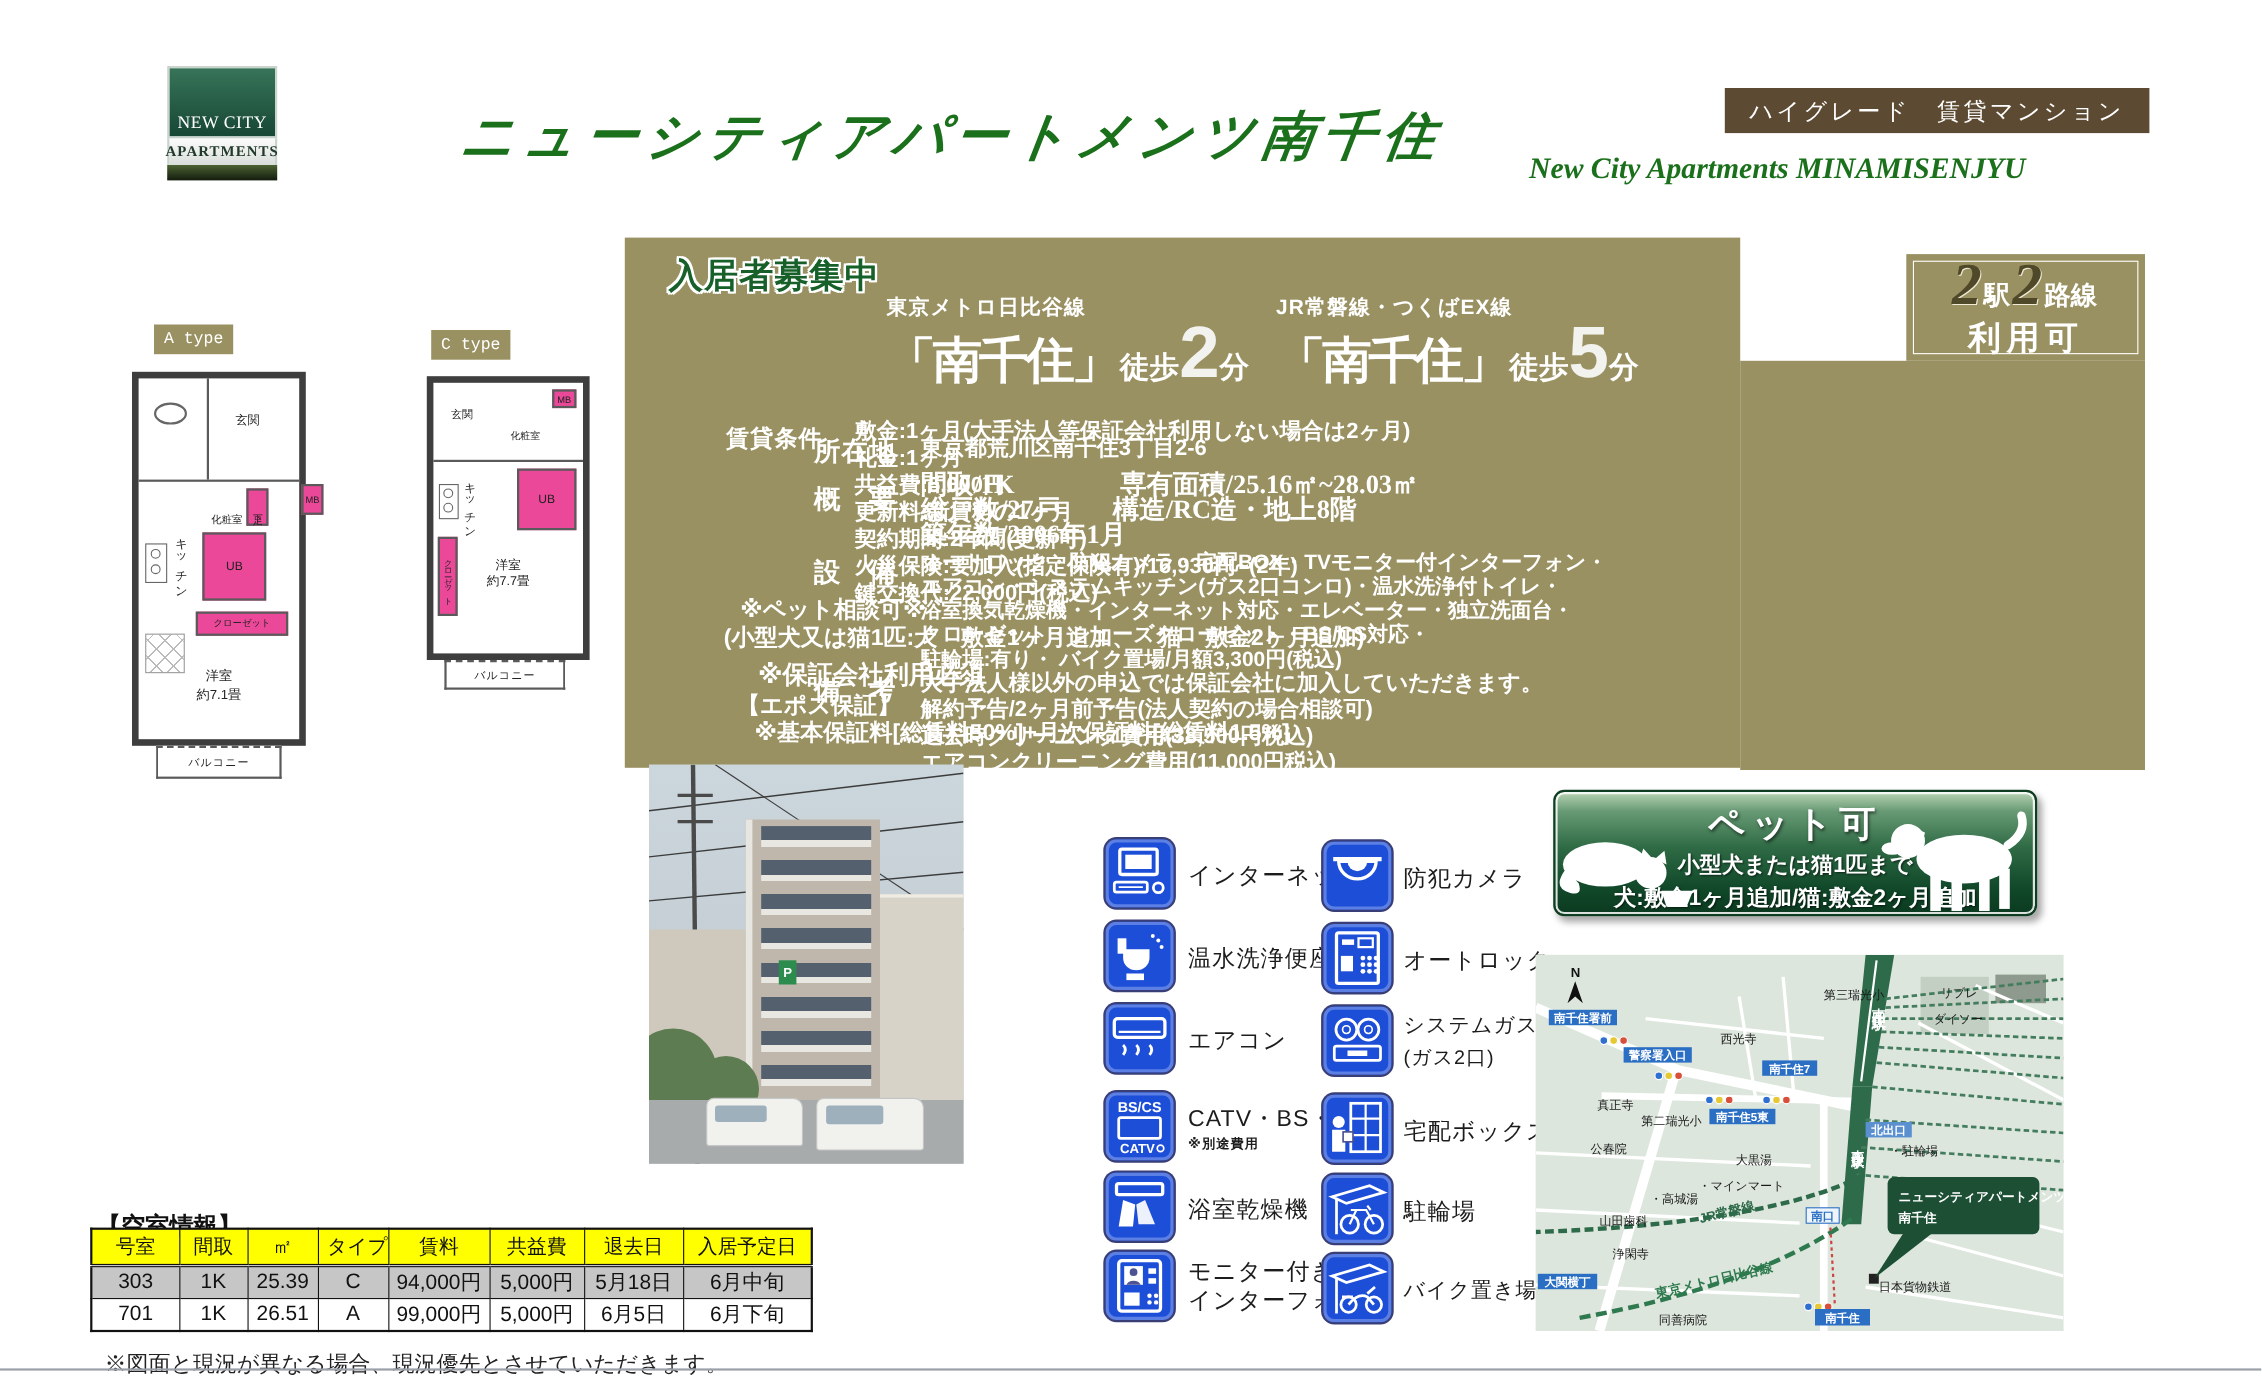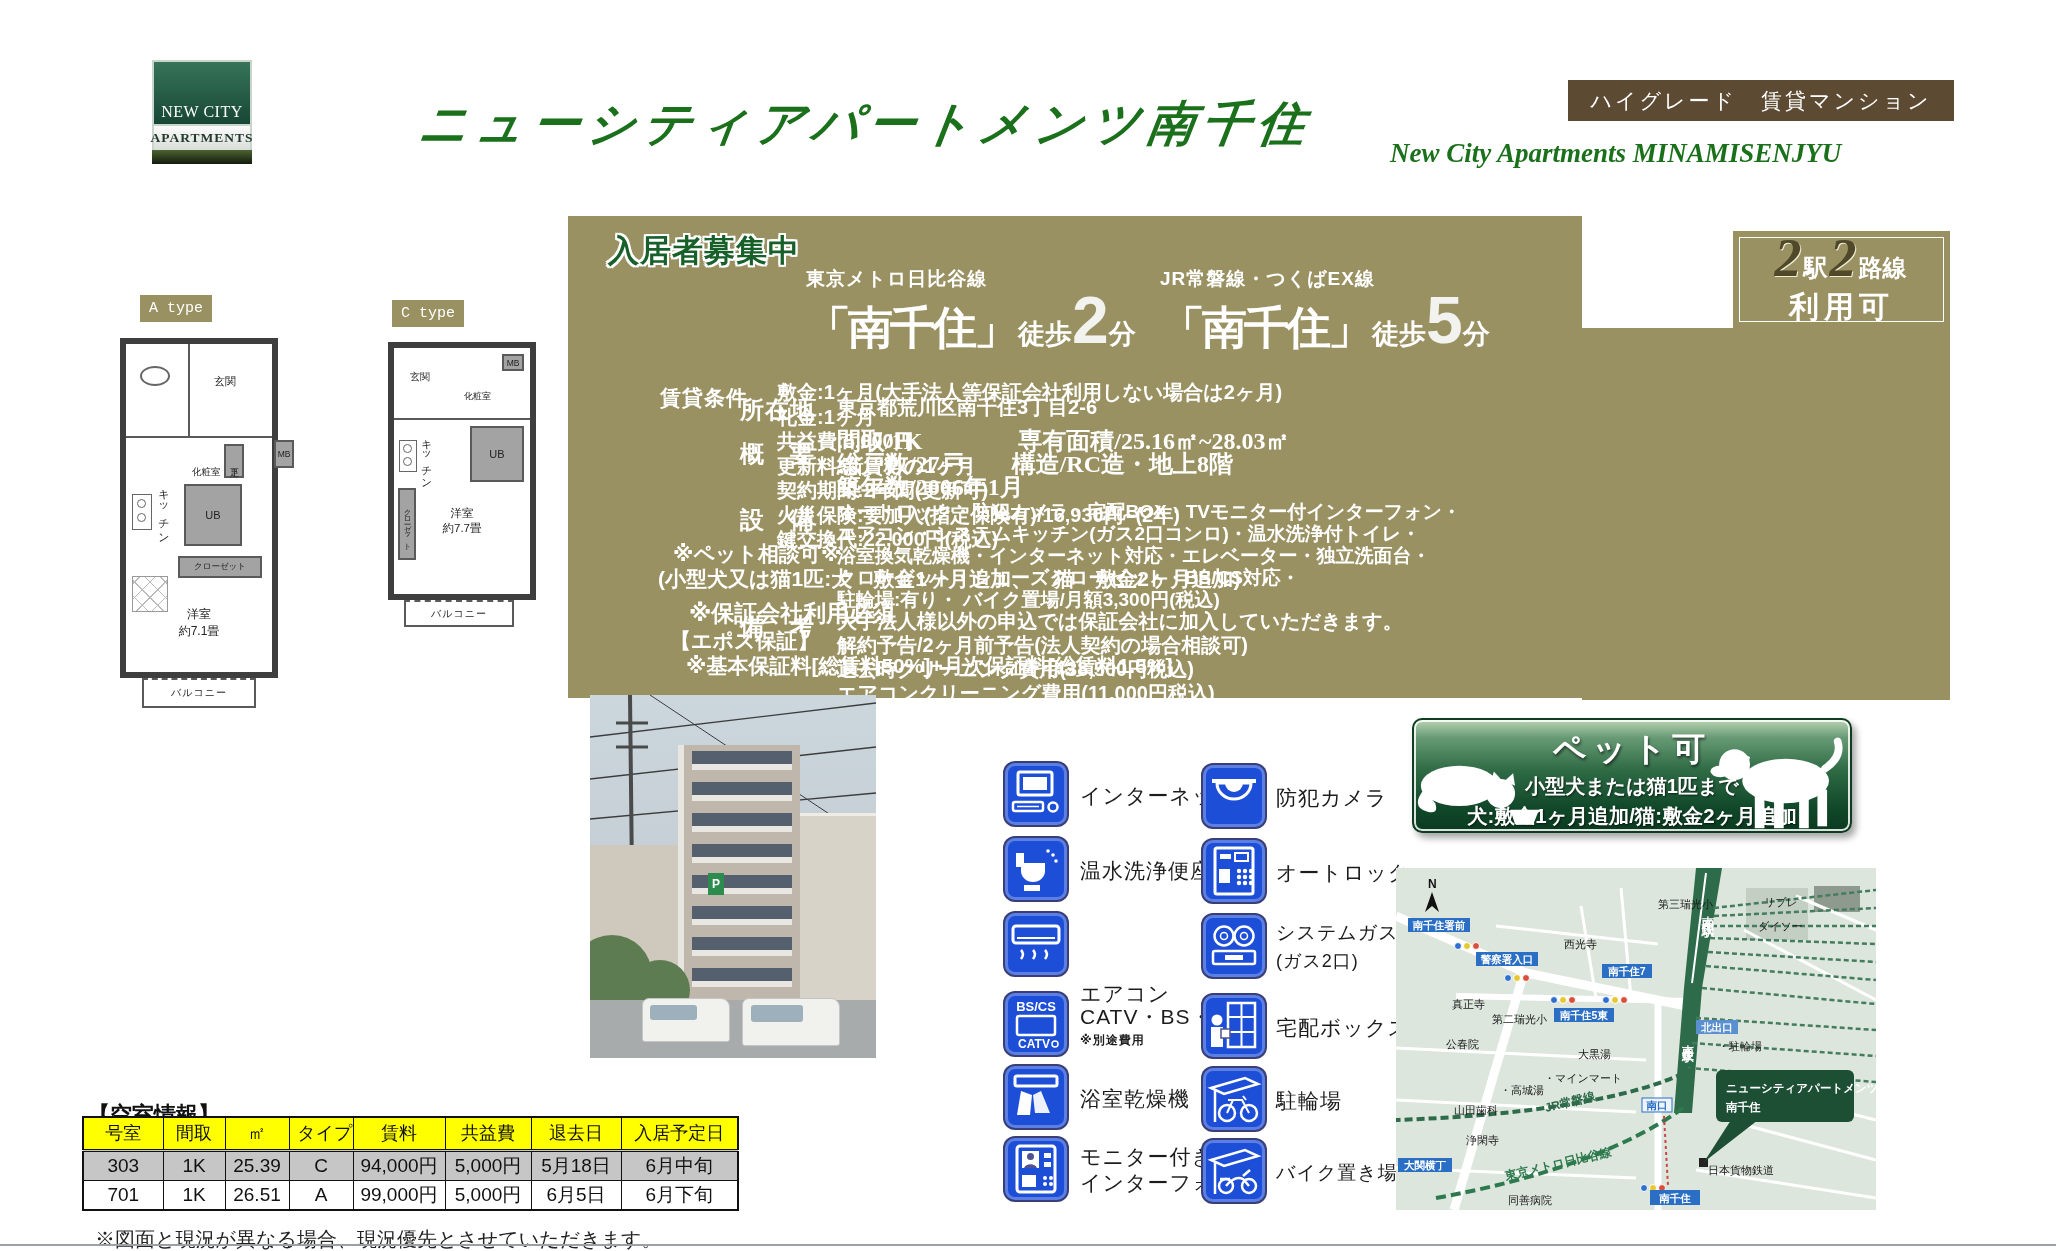--- a/index.html
+++ b/index.html
@@ -59,21 +59,21 @@
   .sb-unit { font-size:24px; font-weight:bold; color:#fff; margin:0 2px; }
   .sb-line2 { font-size:30px; font-weight:bold; color:#fff; letter-spacing:5px; margin-top:2px; }
 
   
   .ftype { width:72px; height:27px; background:#9a9162; color:#fff; display:flex; align-items:center; justify-content:center;
            font-family:"Liberation Mono","DejaVu Sans Mono",monospace; font-size:15px; }
   .plan { background:#fff; border:6px solid #3e3e3e; }
   .plan .wall-h { position:absolute; left:0; right:0; border-top:2px solid #5a5a5a; }
   .plan .wall-v { position:absolute; top:0; border-left:2px solid #5a5a5a; }
   .plan .rm { position:absolute; color:#222; }
-  .plan .box { position:absolute; border:2px solid #5a5a5a; background:#a3a3a3; color:#222; display:flex; align-items:center; justify-content:center; }
+  .plan .box { position:absolute; border:2px solid #5a5a5a; background:#ec4899; color:#222; display:flex; align-items:center; justify-content:center; }
   .vtext { writing-mode:vertical-rl; }
   .balcony { border:2px solid #5a5a5a; border-top-style:dashed; background:#fff; color:#222;
              display:flex; align-items:center; justify-content:center; font-size:10px; letter-spacing:1px; }
   .toilet { position:absolute; border:2px solid #666; border-radius:50%; }
   .stove { position:absolute; border:1.5px solid #666; }
   .stove i { position:absolute; width:9px; height:9px; border:1.2px solid #666; border-radius:50%; }
   .xbox { position:absolute; border:1px solid #999;
           background:repeating-linear-gradient(45deg,transparent 0 10px,#bbb 10px 11px),
                      repeating-linear-gradient(-45deg,transparent 0 10px,#bbb 10px 11px); }
 
@@ -310,21 +310,21 @@
   </div>
   <div class="abs flabel" style="left:1080px; top:857px;">温水洗浄便座</div>
 
   <div class="abs tile" style="left:1005px; top:913px;">
     <svg viewBox="0 0 56 56">
         <rect x="5" y="10" width="46" height="17" rx="3" fill="none" stroke="#fff" stroke-width="3"></rect>
         <line x1="9" y1="22" x2="47" y2="22" stroke="#fff" stroke-width="2"></line>
         <path d="M13,34 q4,4 0,9 M25,34 q4,4 0,9 M37,34 q4,4 0,9" stroke="#fff" stroke-width="2.5" fill="none"></path>
       </svg>
   </div>
-  <div class="abs flabel" style="left:1080px; top:932px;margin-top:48px;">エアコン</div>
+  <div class="abs flabel" style="left:1080px; top:932px;">エアコン</div>
 
   <div class="abs tile" style="left:1005px; top:993px;">
     <svg viewBox="0 0 56 56">
         <text x="28" y="15" text-anchor="middle" font-size="13" font-weight="bold" fill="#fff">BS/CS</text>
         <rect x="9" y="20" width="38" height="19" rx="2" fill="none" stroke="#fff" stroke-width="2.5"></rect>
         <text x="26" y="52" text-anchor="middle" font-size="12" font-weight="bold" fill="#fff">CATV</text>
         <circle cx="47" cy="48" r="3" fill="none" stroke="#fff" stroke-width="1.5"></circle>
       </svg>
   </div>
   <div class="abs flabel" style="left:1080px; top:1003px;">

